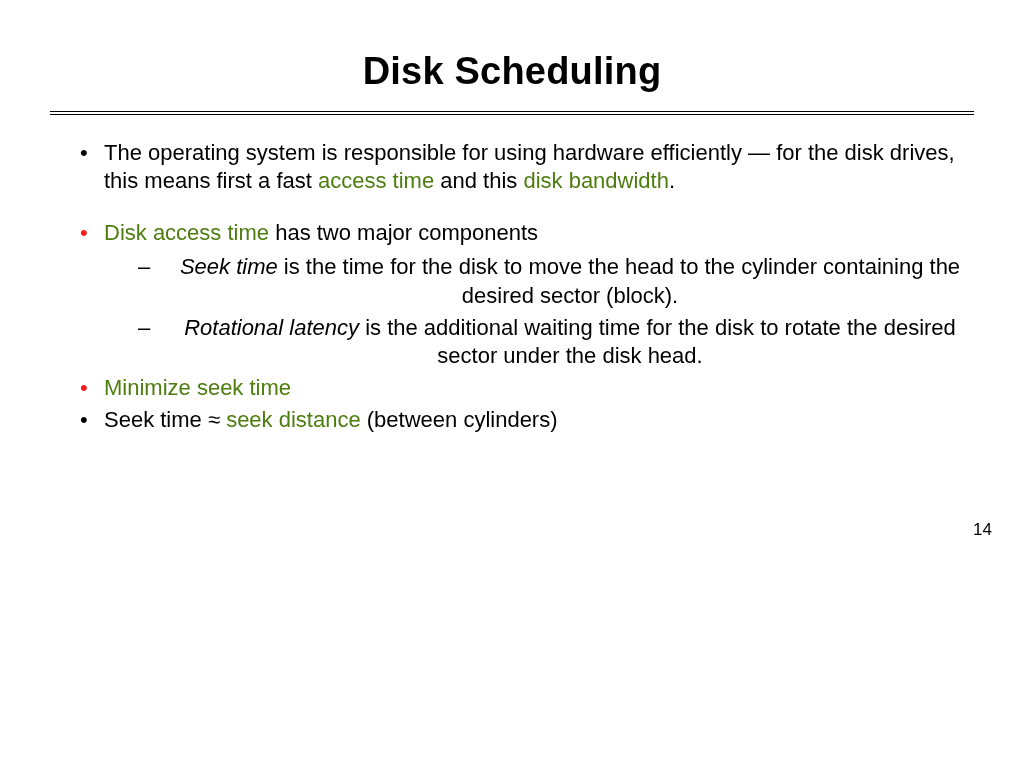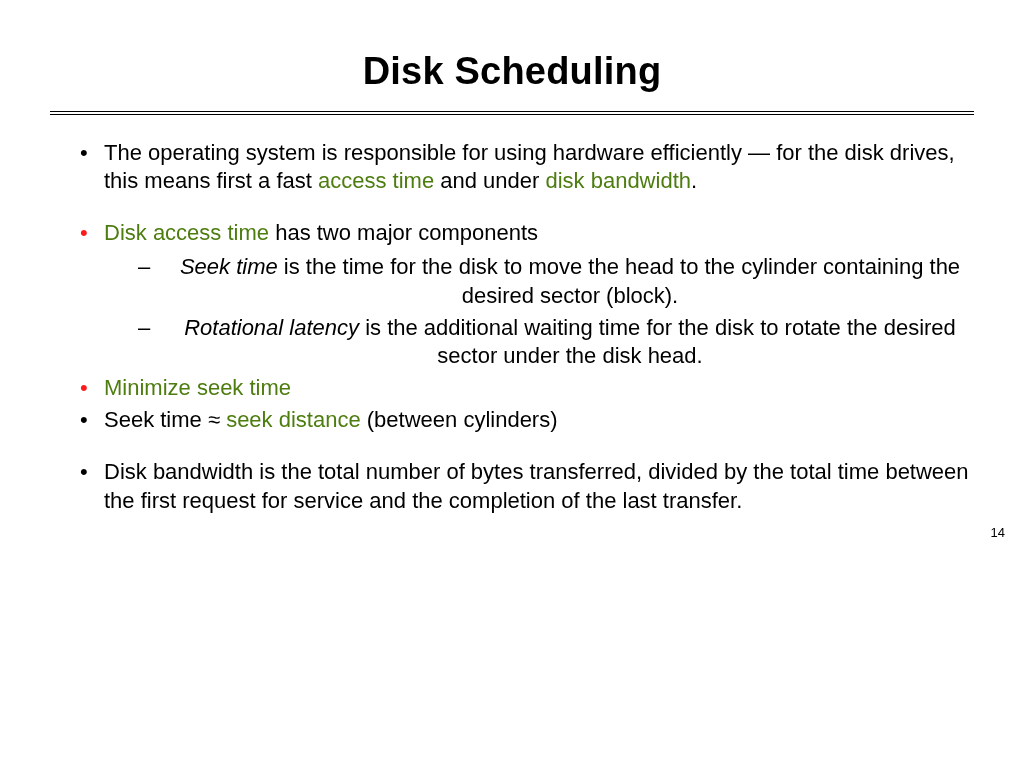--- a/index.html
+++ b/index.html
@@ -70,36 +70,36 @@
     position: absolute;
     left: 0;
     top: 0;
     font-size: 22px;
     line-height: 1.28;
   }
   .red { color: #4d7c0f; }
   .ital { font-style: italic; }
   .pagenum {
     position: absolute;
-    right: 19px;
+    right: 32px;
     bottom: 18px;
-    font-size: 13px;
+    font-size: 17px;
   }
 </style>
 </head>
 <body>
 
 <div class="slide">
   <h1 class="title">Disk Scheduling</h1>
   <hr class="rule">
 
   <ul class="top">
 
     <li>
-      <span>The operating system is responsible for using hardware efficiently — for the disk drives, this means first a fast </span><span class="red">access time</span><span> and under </span><span class="red">disk bandwidth</span><span>.</span>
+      <span>The operating system is responsible for using hardware efficiently — for the disk drives, this means first a fast </span><span class="red">access time</span><span> and this </span><span class="red">disk bandwidth</span><span>.</span>
     </li>
 
     <li class="redbullet tight">
       <span class="red">Disk access time</span><span> has two major components</span>
       <ul class="sub">
         <li>
           <span class="ital">Seek time</span><span> is the time for the disk to move the head to the cylinder containing the desired sector (block).</span>
         </li>
         <li>
           <span class="ital">Rotational latency</span><span> is the additional waiting time for the disk to rotate the desired sector under the disk head.</span>
@@ -108,20 +108,17 @@
     </li>
 
     <li class="redbullet tight">
       <span class="red">Minimize seek time</span>
     </li>
 
     <li>
       <span>Seek time ≈ </span><span class="red">seek distance</span><span> (between cylinders)</span>
     </li>
 
-    <li>
-      <span>Disk bandwidth is the total number of bytes transferred, divided by the total time between the first request for service and the completion of the last transfer.</span>
-    </li>
 
   </ul>
 
   <div class="pagenum">14</div>
 </div>
 
 </body></html>

